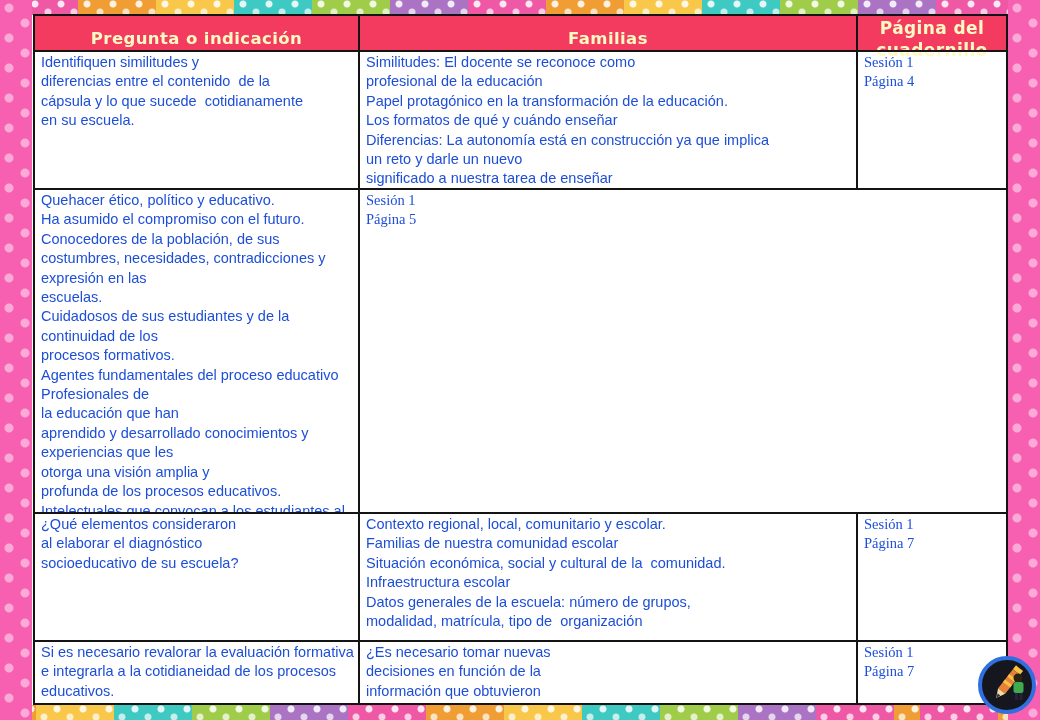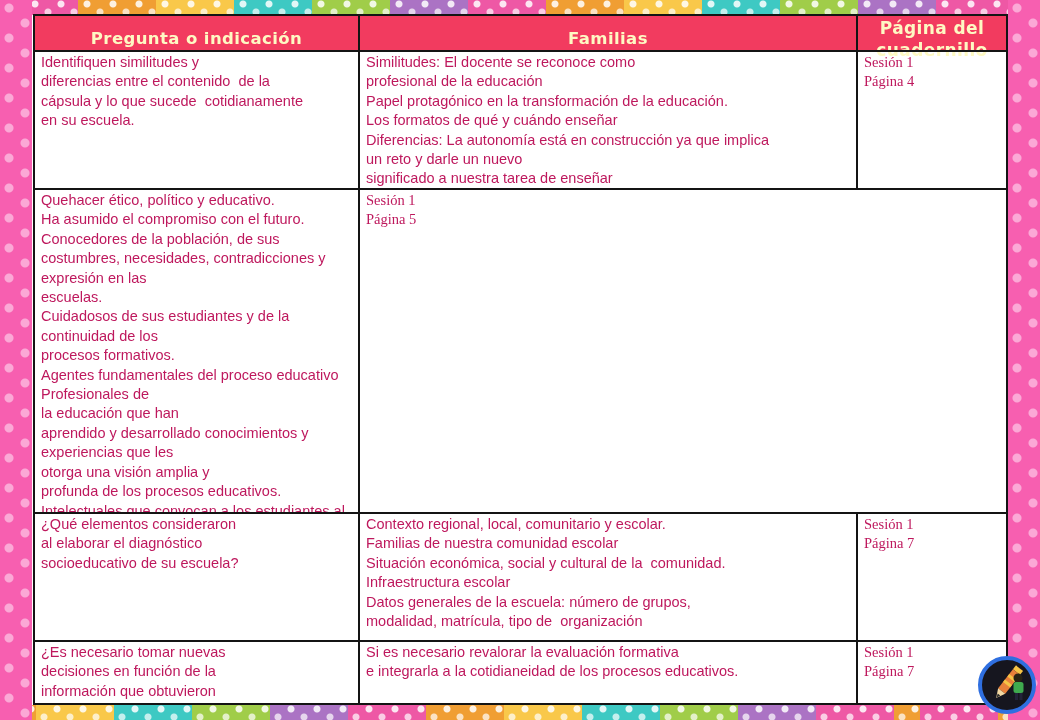--- a/index.html
+++ b/index.html
@@ -36,21 +36,21 @@
   .sheet{
     position:absolute;left:33px;top:14px;width:975px;height:691px;z-index:3;
     background:#fff;border:2px solid #141414;box-sizing:border-box;
     display:flex;flex-direction:column;overflow:hidden;
   }
   .row{display:grid;grid-template-columns:325px 498px 1fr;border-top:2px solid #141414;box-sizing:border-box;}
   .row.header-row{border-top:none;background:#f23b5f;height:34px;}
   .r1{height:138px;} .r2{height:324px;} .r3{height:137px;} .r4{flex:1;}
   .cell{
     padding:1px 0 2px 6px;border-right:2px solid #141414;box-sizing:border-box;
-    font-size:14.5px;line-height:19.4px;color:#be185d;
+    font-size:14.5px;line-height:19.4px;color:#1d4ed8;
     white-space:pre-wrap;overflow:hidden;
   }
   .cell:last-child{border-right:none;font-family:Liberation Serif, serif;}
   .th{
     display:flex;align-items:center;justify-content:center;text-align:center;
     font-family:"DejaVu Sans", sans-serif;font-weight:bold;color:#fef9c3;
     font-size:16.5px;letter-spacing:.4px;line-height:16px;
     white-space:pre-line;padding:1px 4px;border-right:2px solid #141414;box-sizing:border-box;
   }
   .th:last-child{border-right:none;font-size:17px;line-height:22px;}
@@ -122,25 +122,25 @@
 Familias de nuestra comunidad escolar
 Situación económica, social y cultural de la  comunidad.
 Infraestructura escolar
 Datos generales de la escuela: número de grupos,
 modalidad, matrícula, tipo de  organización</div>
     <div class="cell">Sesión 1
 Página 7</div>
   </div>
 
   <div class="row r4">
+    <div class="cell">Si es necesario revalorar la evaluación formativa
+e integrarla a la cotidianeidad de los procesos educativos.</div>
     <div class="cell">¿Es necesario tomar nuevas
 decisiones en función de la
 información que obtuvieron</div>
-    <div class="cell">Si es necesario revalorar la evaluación formativa
-e integrarla a la cotidianeidad de los procesos educativos.</div>
     <div class="cell">Sesión 1
 Página 7</div>
   </div>
 
 </div>
 
 <div class="badge">
   <svg width="60" height="60" viewBox="0 0 60 60">
     <circle cx="30" cy="30" r="27" fill="#16161f" stroke="#2f6fe0" stroke-width="4"></circle>
     <g transform="rotate(38 30 30)">

